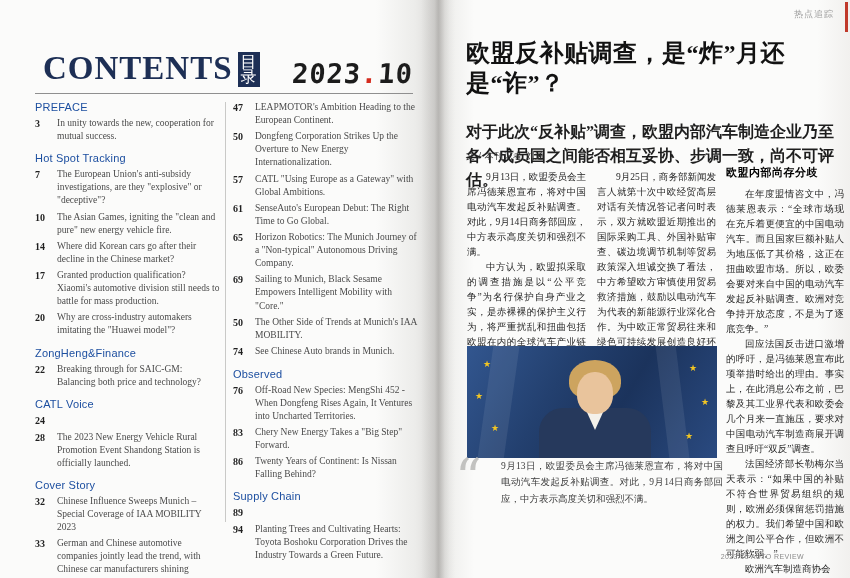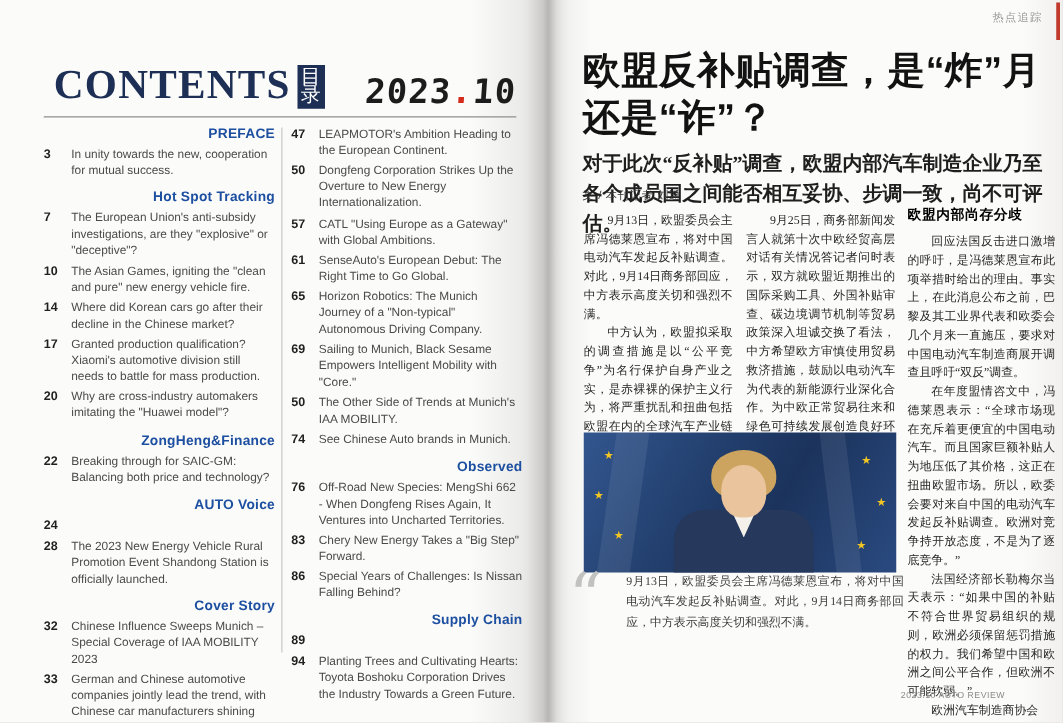--- a/index.html
+++ b/index.html
@@ -25,31 +25,31 @@
   .issue { position:absolute; left:230px; top:58px; width:183px; text-align:right;
     font-family:"DejaVu Sans Mono", monospace; font-weight:bold; font-size:27px; color:#1c1c1c;
     letter-spacing:1px; transform:skewX(-4deg); }
   .issue .dot { color:#d42b1e; }
 
   
   .toc-col { position:absolute; top:101px; width:185px; }
   .toc-col-1 { left:35px; }
   .toc-col-2 { left:233px; }
   .toc-divider { position:absolute; left:225px; top:102px; width:1px; height:420px; background:#c9c9c7; }
-  .toc-heading { color:#1d4fa0; font-weight:bold; font-size:11px; margin:9px 0 4px; letter-spacing:.2px;text-align:right; }
+  .toc-heading { color:#1d4fa0; font-weight:normal; font-size:11px; margin:9px 0 4px; letter-spacing:.2px; }
   .toc-col > .toc-heading:first-child { margin-top:0; }
-  .toc-item { display:flex; font-size:9.5px; color:#4a4a4a; line-height:1.38; margin-bottom:3px; }
+  .toc-item { display:flex; font-size:9.5px; color:#4a4a4a; line-height:1.38; margin-bottom:3px;font-family:Liberation Serif, serif; }
   .toc-num { width:22px; flex-shrink:0; font-weight:bold; color:#1f1f1f; font-size:10px; }
   .toc-text { flex:1; }
 
   
   .corner-tag { position:absolute; top:8px; right:16px; font-size:9px; color:#9a9a9a; letter-spacing:1px; }
   .corner-bar { position:absolute; top:2px; right:2px; width:3px; height:30px; background:#c0392b; }
   .article-title { position:absolute; left:29px; top:38px; width:378px;
-    font-family:Liberation Sans, sans-serif; font-weight:bold; font-size:30px; line-height:1.25;
+    font-family:Liberation Serif, serif; font-weight:bold; font-size:24px; line-height:1.25;
     color:#121212; letter-spacing:.5px; }
   .article-deck { position:absolute; left:29px; top:120px; width:380px;
     font-family:"Liberation Serif", serif; font-weight:bold; font-size:16px; color:#1e1e1e; line-height:1.5; }
   .article-byline { position:absolute; left:29px; top:150px; font-size:9px; color:#333; letter-spacing:.5px; }
 
   .body-col { position:absolute; width:119px; font-family:"Liberation Serif", serif;
     font-size:9.5px; line-height:1.58; color:#262626; text-align:justify; }
   .body-col p { text-indent:2em; margin:0; }
   .col-1 { left:30px;  top:170px; }
   .col-2 { left:160px; top:170px; }
@@ -120,21 +120,21 @@
         </div>
         <div class="toc-item">
           <span class="toc-num">20</span>
           <span class="toc-text">Why are cross-industry automakers imitating the "Huawei model"?</span>
         </div>
         <div class="toc-heading">ZongHeng&amp;Finance</div>
         <div class="toc-item">
           <span class="toc-num">22</span>
           <span class="toc-text">Breaking through for SAIC-GM: Balancing both price and technology?</span>
         </div>
-        <div class="toc-heading">AUTO Voice</div>
+        <div class="toc-heading">CATL Voice</div>
         <div class="toc-item">
           <span class="toc-num">24</span>
         </div>
         <div class="toc-item">
           <span class="toc-num">28</span>
           <span class="toc-text">The 2023 New Energy Vehicle Rural Promotion Event Shandong Station is officially launched.</span>
         </div>
         <div class="toc-heading">Cover Story</div>
         <div class="toc-item">
           <span class="toc-num">32</span>
@@ -174,29 +174,29 @@
           <span class="toc-num">50</span>
           <span class="toc-text">The Other Side of Trends at Munich's IAA MOBILITY.</span>
         </div>
         <div class="toc-item">
           <span class="toc-num">74</span>
           <span class="toc-text">See Chinese Auto brands in Munich.</span>
         </div>
         <div class="toc-heading">Observed</div>
         <div class="toc-item">
           <span class="toc-num">76</span>
-          <span class="toc-text">Off-Road New Species: MengShi 662 - When Dongfeng Rises Again, It Ventures into Uncharted Territories.</span>
+          <span class="toc-text">Off-Road New Species: MengShi 452 - When Dongfeng Rises Again, It Ventures into Uncharted Territories.</span>
         </div>
         <div class="toc-item">
           <span class="toc-num">83</span>
           <span class="toc-text">Chery New Energy Takes a "Big Step" Forward.</span>
         </div>
         <div class="toc-item">
           <span class="toc-num">86</span>
-          <span class="toc-text">Special Years of Challenges: Is Nissan Falling Behind?</span>
+          <span class="toc-text">Twenty Years of Continent: Is Nissan Falling Behind?</span>
         </div>
         <div class="toc-heading">Supply Chain</div>
         <div class="toc-item">
           <span class="toc-num">89</span>
         </div>
         <div class="toc-item">
           <span class="toc-num">94</span>
           <span class="toc-text">Planting Trees and Cultivating Hearts: Toyota Boshoku Corporation Drives the Industry Towards a Green Future.</span>
         </div>
       </div>
@@ -213,22 +213,22 @@
     <div class="body-col col-1">
         <p>9月13日，欧盟委员会主席冯德莱恩宣布，将对中国电动汽车发起反补贴调查。对此，9月14日商务部回应，中方表示高度关切和强烈不满。</p>
         <p>中方认为，欧盟拟采取的调查措施是以“公平竞争”为名行保护自身产业之实，是赤裸裸的保护主义行为，将严重扰乱和扭曲包括欧盟在内的全球汽车产业链供应链，并将对中欧经贸关系产生负面影响。</p>
       </div>
     <div class="body-col col-2">
         <p>9月25日，商务部新闻发言人就第十次中欧经贸高层对话有关情况答记者问时表示，双方就欧盟近期推出的国际采购工具、外国补贴审查、碳边境调节机制等贸易政策深入坦诚交换了看法，中方希望欧方审慎使用贸易救济措施，鼓励以电动汽车为代表的新能源行业深化合作。为中欧正常贸易往来和绿色可持续发展创造良好环境。</p>
       </div>
     <div class="body-col col-3">
       <div class="col3-heading">欧盟内部尚存分歧</div>
       <div>
+          <p>在年度盟情咨文中，冯德莱恩表示：“全球市场现在充斥着更便宜的中国电动汽车。而且国家巨额补贴人为地压低了其价格，这正在扭曲欧盟市场。所以，欧委会要对来自中国的电动汽车发起反补贴调查。欧洲对竞争持开放态度，不是为了逐底竞争。”</p>
           <p>回应法国反击进口激增的呼吁，是冯德莱恩宣布此项举措时给出的理由。事实上，在此消息公布之前，巴黎及其工业界代表和欧委会几个月来一直施压，要求对中国电动汽车制造商展开调查且呼吁“双反”调查。</p>
-          <p>在年度盟情咨文中，冯德莱恩表示：“全球市场现在充斥着更便宜的中国电动汽车。而且国家巨额补贴人为地压低了其价格，这正在扭曲欧盟市场。所以，欧委会要对来自中国的电动汽车发起反补贴调查。欧洲对竞争持开放态度，不是为了逐底竞争。”</p>
           <p>法国经济部长勒梅尔当天表示：“如果中国的补贴不符合世界贸易组织的规则，欧洲必须保留惩罚措施的权力。我们希望中国和欧洲之间公平合作，但欧洲不可能软弱。”</p>
           <p>欧洲汽车制造商协会</p>
         </div>
     </div>
 
     <div class="photo">
       <div class="flag-fold fold-a"></div>
       <div class="flag-fold fold-b"></div>
       <span class="eu-star" style="left:16px;top:14px">★</span>
       <span class="eu-star" style="left:8px;top:46px">★</span>

